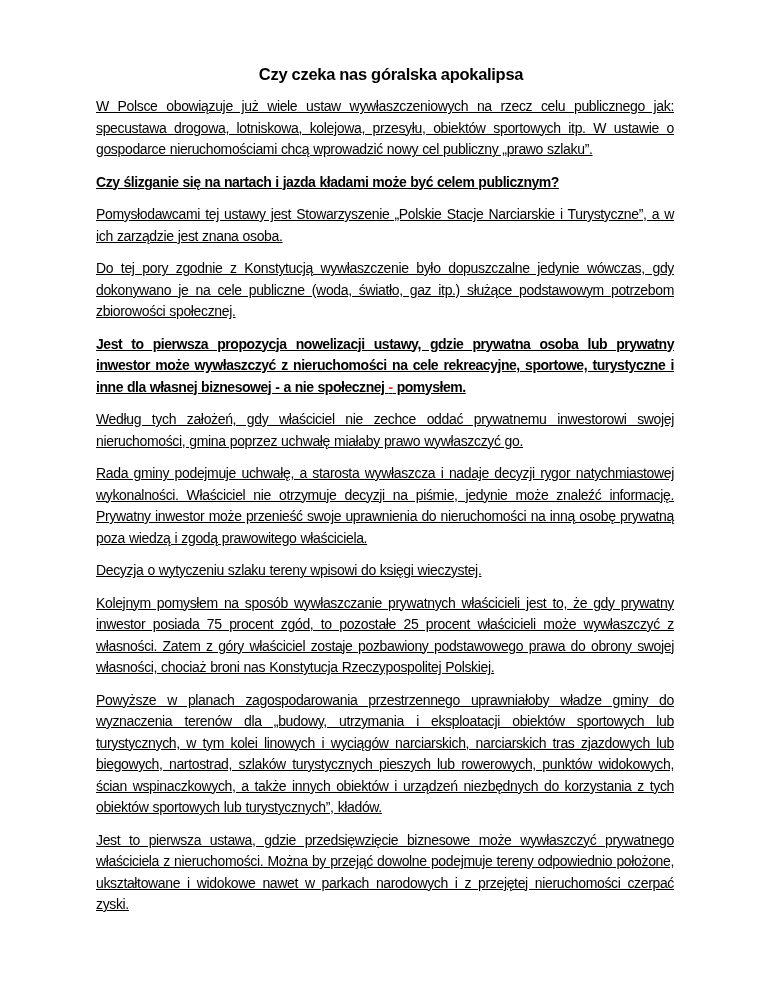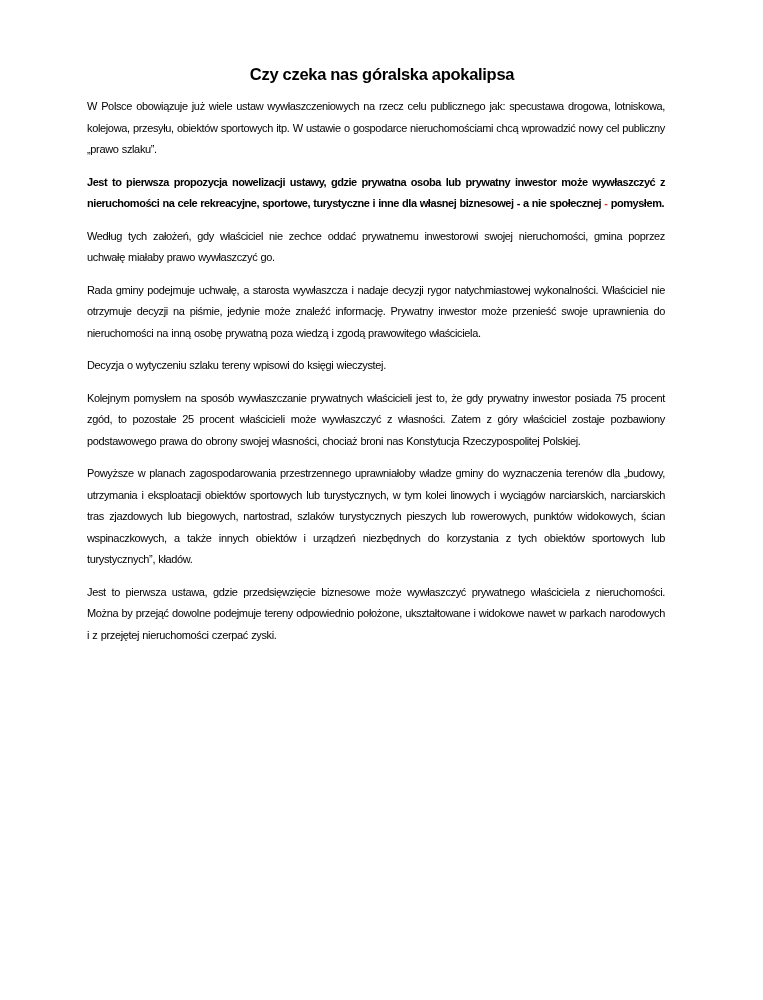--- a/index.html
+++ b/index.html
@@ -10,61 +10,65 @@
     body {
       width: 763px;
       height: 1000px;
       overflow: hidden;
       position: relative;
       font-family: "Liberation Sans", sans-serif;
       color: #000000;
     }
     .page {
       position: absolute;
-      left: 87px;
+      left: 96px;
       top: 63px;
       width: 590px;
     }
     .title {
       text-align: center;
       font-weight: bold;
       font-size: 16.5px;
       line-height: 22px;
       margin: 0 0 11px 0;
       letter-spacing: -0.3px;
     }
     p {
       margin: 0 12px 11px 0;
-      font-size: 11px;
+      font-size: 14px;
       line-height: 21.5px;
       text-align: justify;
       letter-spacing: -0.35px;
       word-spacing: 0.5px;
+      text-decoration: underline;
     }
     p.bold {
       font-weight: bold;
       letter-spacing: -0.45px;
     }
     p.left {
       text-align: left;
     }
     .red-dash {
       color: #e0332a;
     }
   </style>
 </head>
 <body>
 
 <div class="page">
   <h1 class="title">Czy czeka nas góralska apokalipsa</h1>
 
   <p>W Polsce obowiązuje już wiele ustaw wywłaszczeniowych na rzecz celu publicznego jak: specustawa drogowa, lotniskowa, kolejowa, przesyłu, obiektów sportowych itp. W  ustawie o gospodarce nieruchomościami chcą wprowadzić nowy cel publiczny „prawo szlaku”.</p>
 
+  <p class="bold left">Czy ślizganie się na nartach i jazda kładami może być celem publicznym?</p>
 
+  <p>Pomysłodawcami tej ustawy jest Stowarzyszenie „Polskie Stacje Narciarskie i Turystyczne”, a w ich zarządzie jest znana osoba.</p>
 
+  <p>Do tej pory zgodnie z Konstytucją wywłaszczenie było dopuszczalne jedynie wówczas, gdy dokonywano je na cele publiczne (woda, światło, gaz itp.) służące podstawowym potrzebom zbiorowości społecznej.</p>
 
   <p class="bold"><span>Jest to pierwsza propozycja nowelizacji ustawy, gdzie prywatna osoba lub prywatny inwestor może wywłaszczyć z nieruchomości na cele rekreacyjne, sportowe, turystyczne i inne dla własnej biznesowej -  a nie społecznej </span><span class="red-dash">-</span><span> pomysłem.</span></p>
 
 
   <p>Według tych założeń, gdy właściciel nie zechce oddać prywatnemu inwestorowi swojej nieruchomości, gmina poprzez uchwałę miałaby prawo wywłaszczyć go.</p>
 
   <p>Rada gminy podejmuje uchwałę, a starosta wywłaszcza i nadaje decyzji rygor natychmiastowej wykonalności. Właściciel nie otrzymuje decyzji na piśmie, jedynie może znaleźć informację. Prywatny inwestor może przenieść swoje uprawnienia do nieruchomości na inną osobę prywatną poza wiedzą i zgodą prawowitego właściciela.</p>
 
   <p>Decyzja o wytyczeniu szlaku tereny wpisowi do księgi wieczystej.</p>
 

